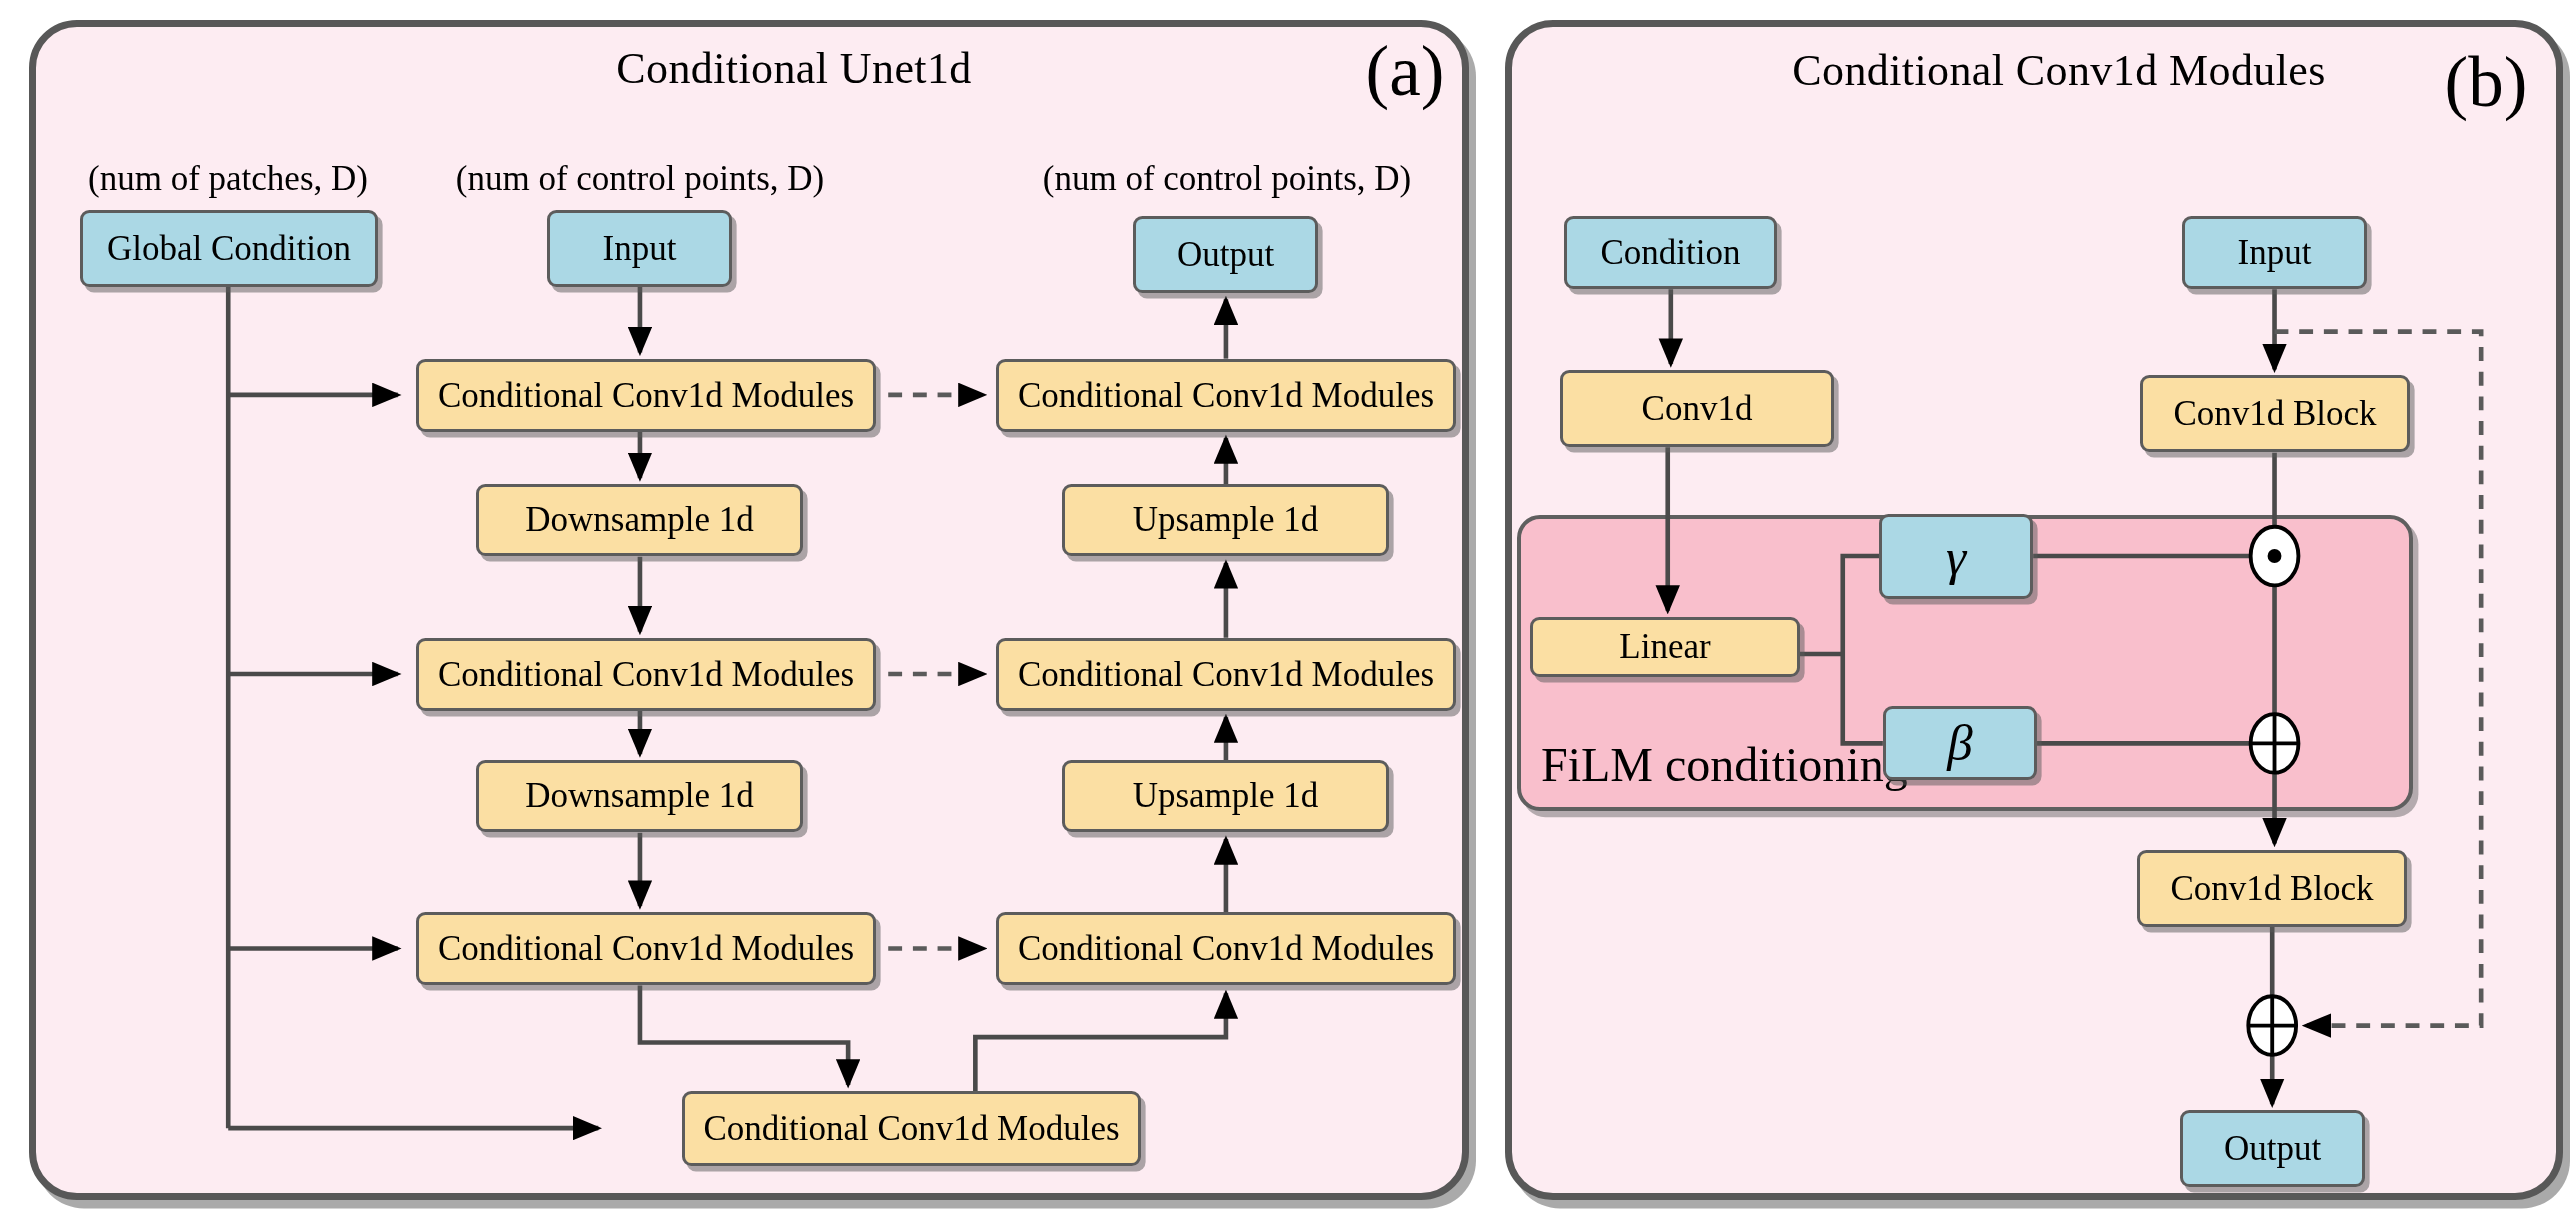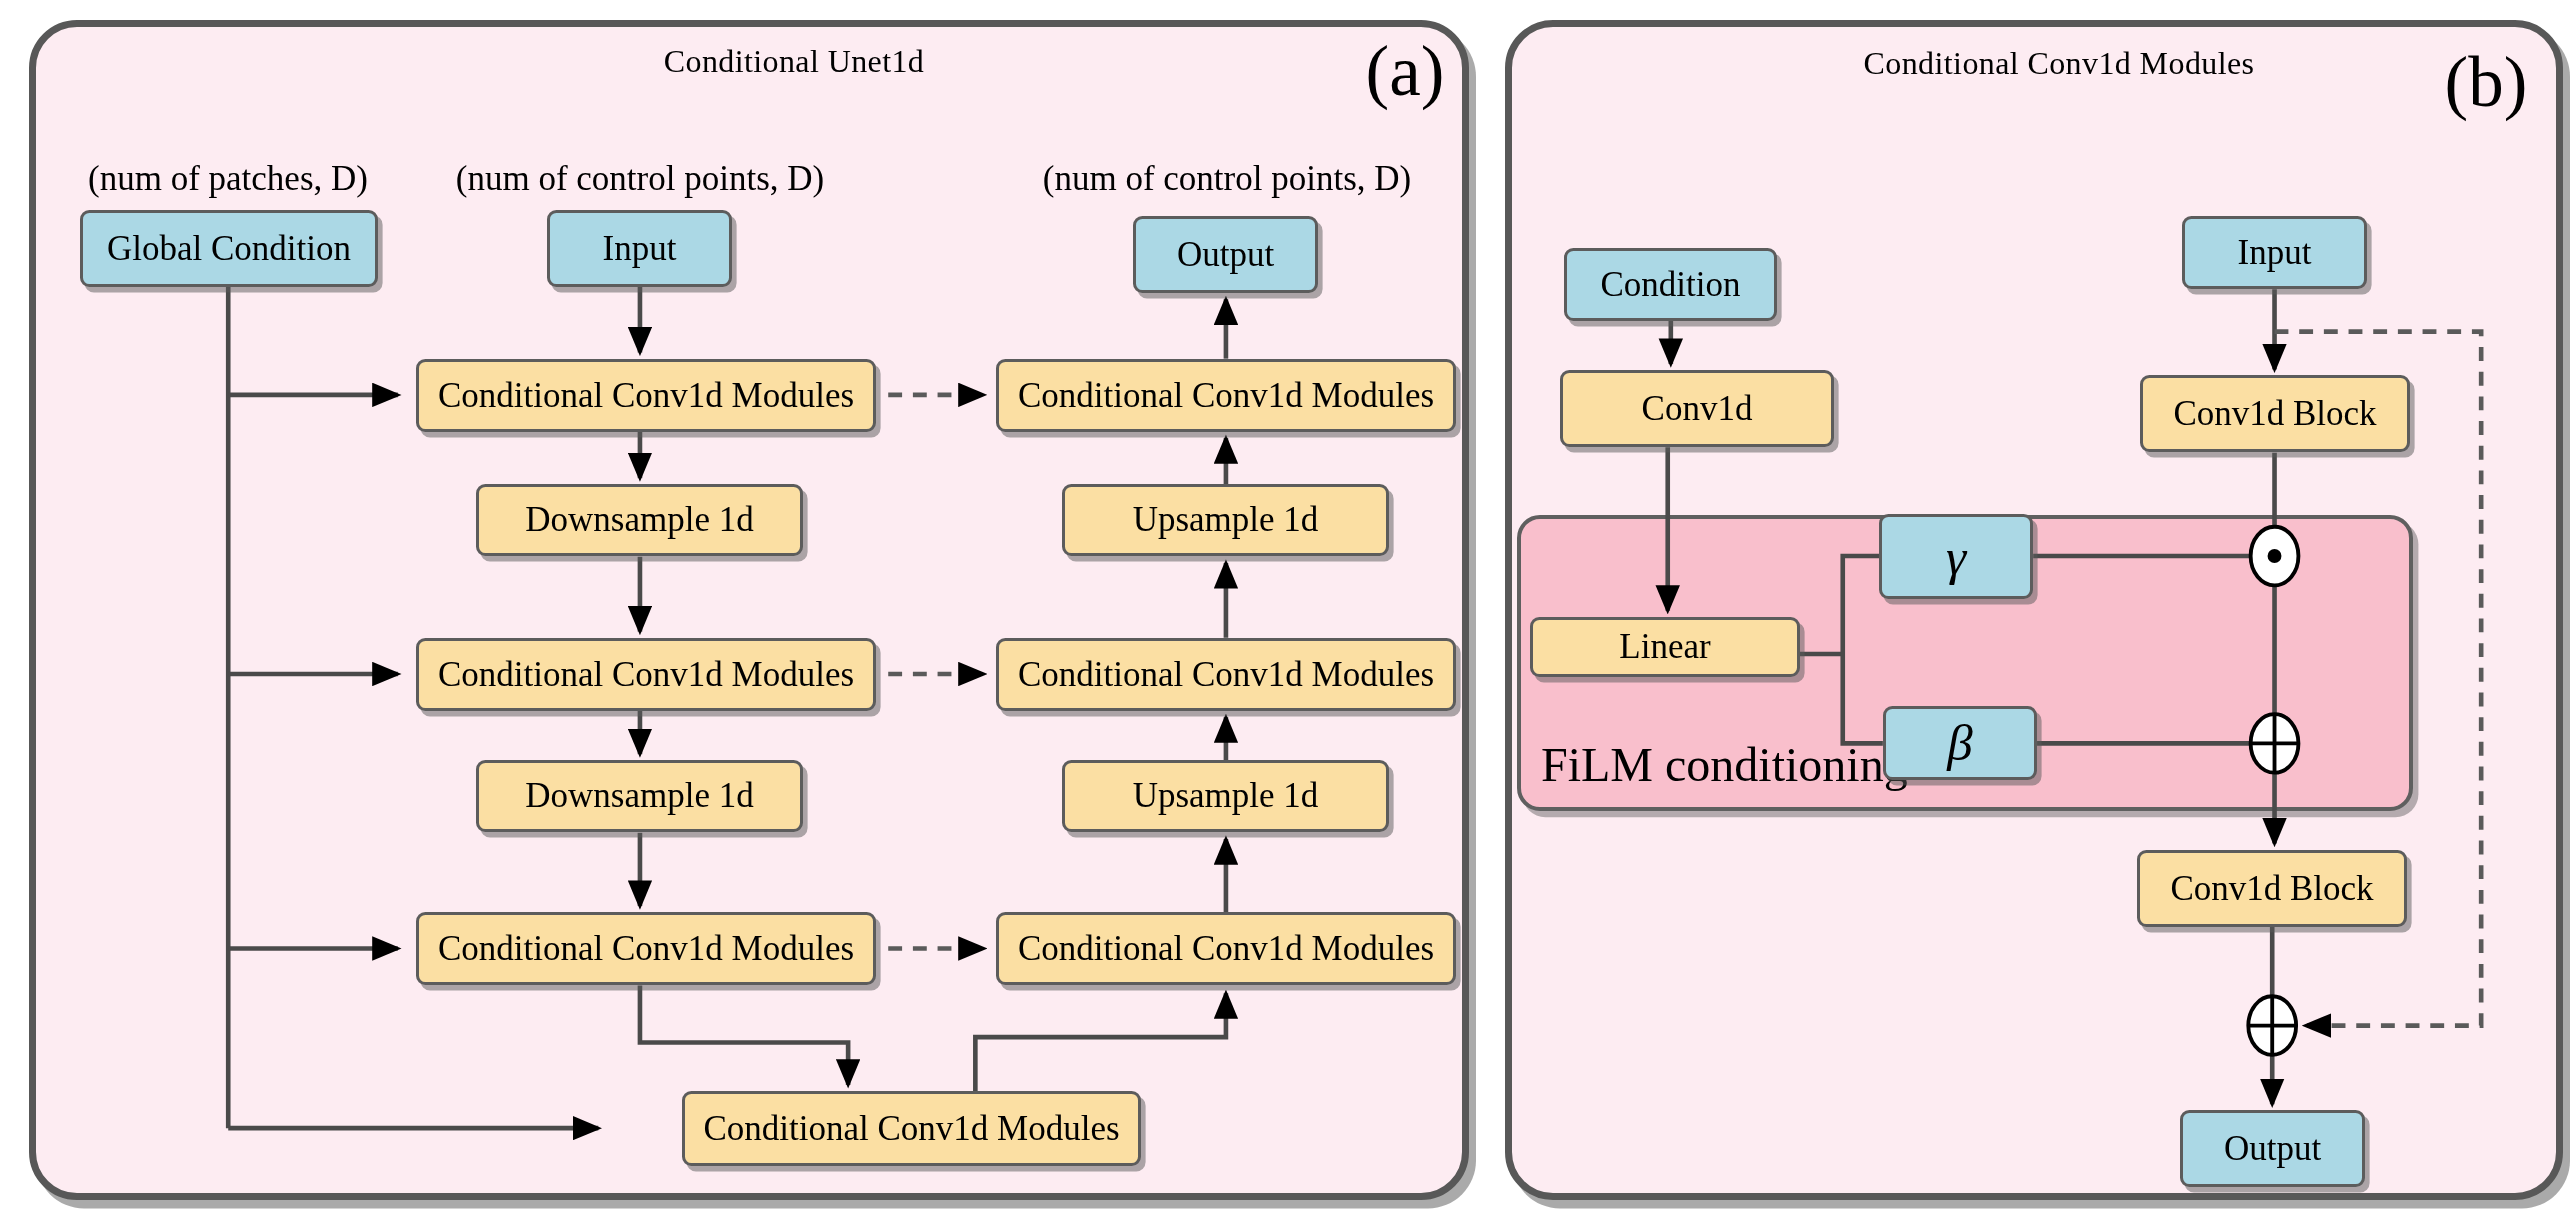--- a/index.html
+++ b/index.html
@@ -5,21 +5,21 @@
   html,body{margin:0;padding:0;background:#ffffff;}
   .canvas{
     position:relative;width:2576px;height:1220px;background:#ffffff;overflow:hidden;
     font-family:"Liberation Serif","DejaVu Serif",serif;color:#000;
   }
   .panel{
     position:absolute;background:#fdecf2;border:7px solid #585858;border-radius:48px;
     box-shadow:7px 8.5px 0 rgba(100,100,100,.55);box-sizing:border-box;z-index:0;
   }
   .title{
-    position:absolute;font-size:32px;white-space:nowrap;transform:translateX(-50%);
+    position:absolute;font-size:44px;white-space:nowrap;transform:translateX(-50%);
     z-index:4;letter-spacing:0.4px;
   }
   .tag{
     position:absolute;font-size:71px;white-space:nowrap;transform:translateX(-50%);z-index:4;
   }
   .shape-label{
     position:absolute;font-size:35px;white-space:nowrap;transform:translateX(-50%);z-index:4;
   }
   .node{
     position:absolute;display:flex;align-items:center;justify-content:center;
@@ -141,21 +141,21 @@
   <div class="node orange" style="left:476px;top:760px;width:327px;height:72px;">Downsample 1d</div>
   <div class="node orange" style="left:416px;top:912px;width:460px;height:73px;">Conditional Conv1d Modules</div>
   <div class="node orange" style="left:682px;top:1091px;width:459px;height:75px;">Conditional Conv1d Modules</div>
 
   <div class="node orange" style="left:996px;top:359px;width:460px;height:73px;">Conditional Conv1d Modules</div>
   <div class="node orange" style="left:1062px;top:484px;width:327px;height:72px;">Upsample 1d</div>
   <div class="node orange" style="left:996px;top:638px;width:460px;height:73px;">Conditional Conv1d Modules</div>
   <div class="node orange" style="left:1062px;top:760px;width:327px;height:72px;">Upsample 1d</div>
   <div class="node orange" style="left:996px;top:912px;width:460px;height:73px;">Conditional Conv1d Modules</div>
 
-  <div class="node blue" style="left:1564px;top:216px;width:213px;height:73px;margin-top:32px;">Condition</div>
+  <div class="node blue" style="left:1564px;top:216px;width:213px;height:73px;">Condition</div>
   <div class="node blue" style="left:2182px;top:216px;width:185px;height:73px;">Input</div>
   <div class="node orange" style="left:1534px;top:370px;width:274px;height:77px;margin-left:26px;">Conv1d</div>
   <div class="node orange" style="left:2140px;top:375px;width:270px;height:77px;">Conv1d Block</div>
   <div class="node orange" style="left:1530px;top:617px;width:270px;height:60px;">Linear</div>
   <div class="node blue greek" style="left:1879px;top:514px;width:154px;height:85px;">γ</div>
   <div class="node blue greek" style="left:1883px;top:706px;width:154px;height:74px;">β</div>
   <div class="node orange" style="left:2137px;top:850px;width:270px;height:77px;">Conv1d Block</div>
   <div class="node blue" style="left:2180px;top:1110px;width:185px;height:77px;">Output</div>
 
 </div>

